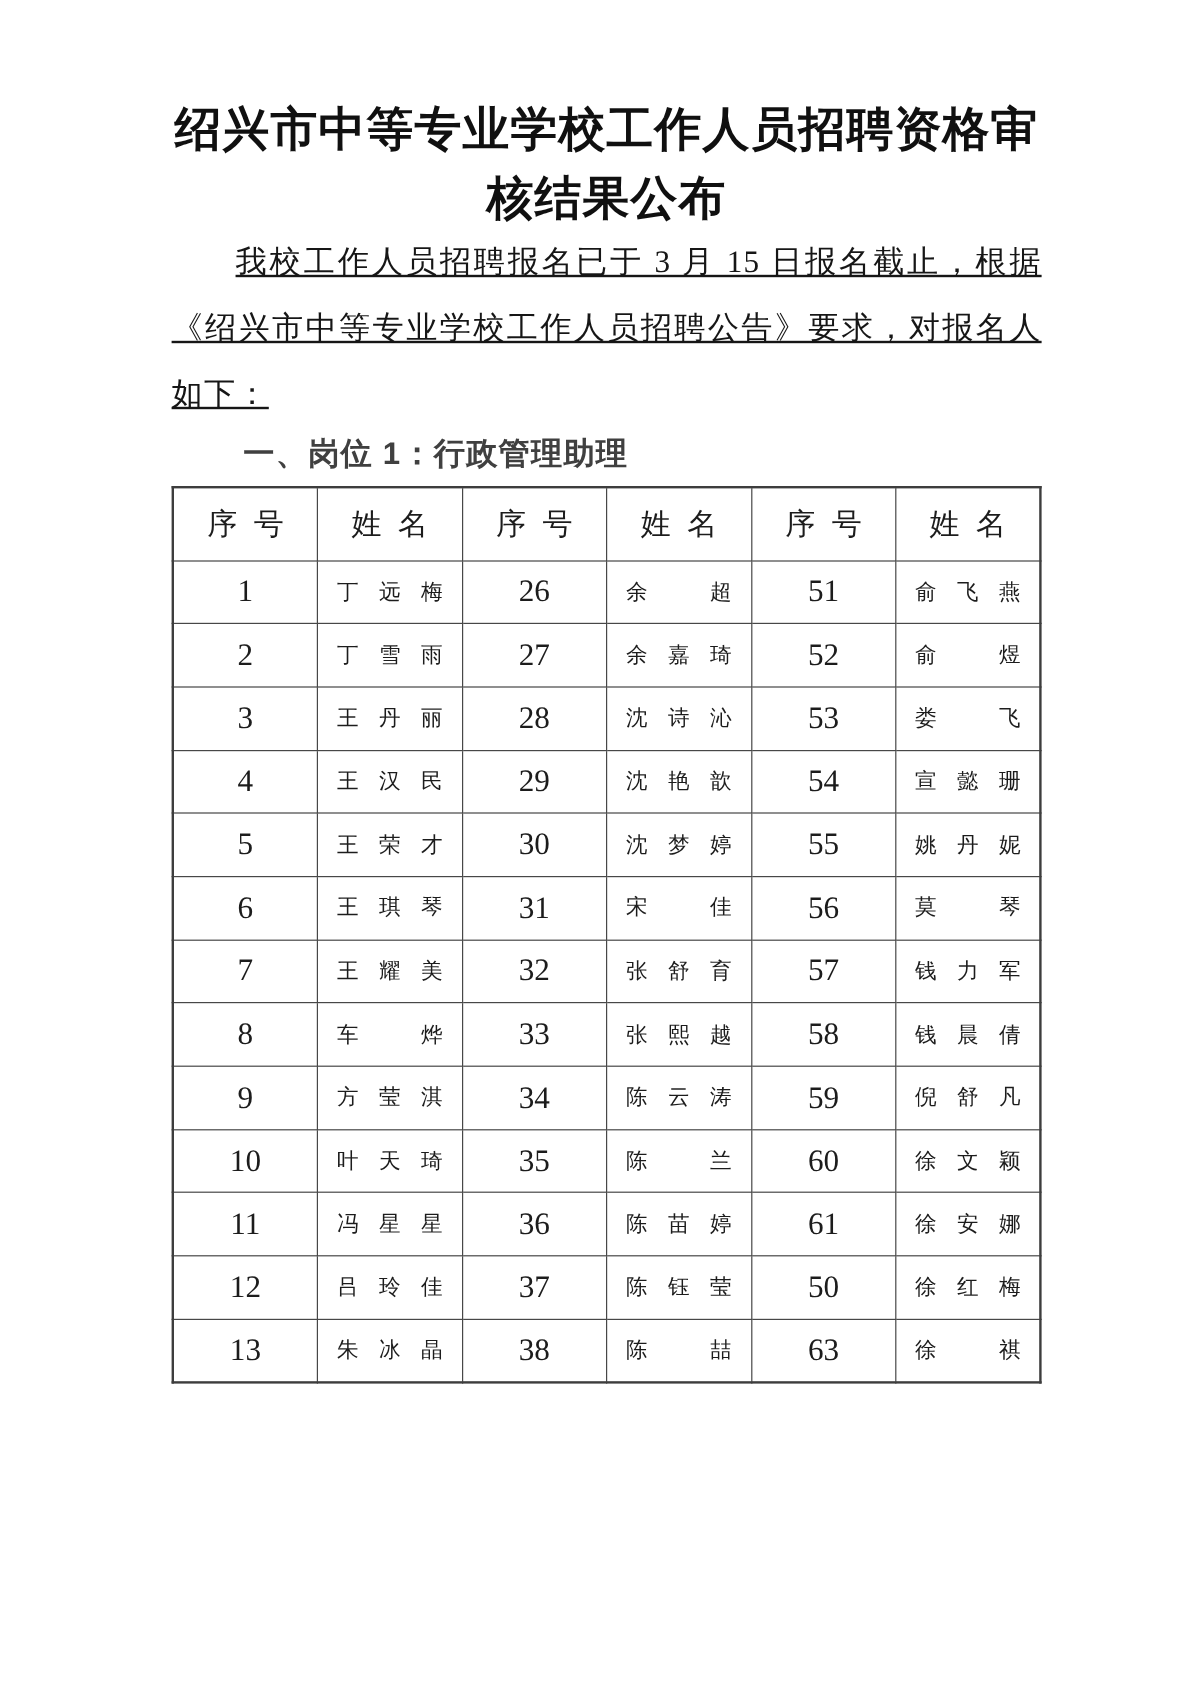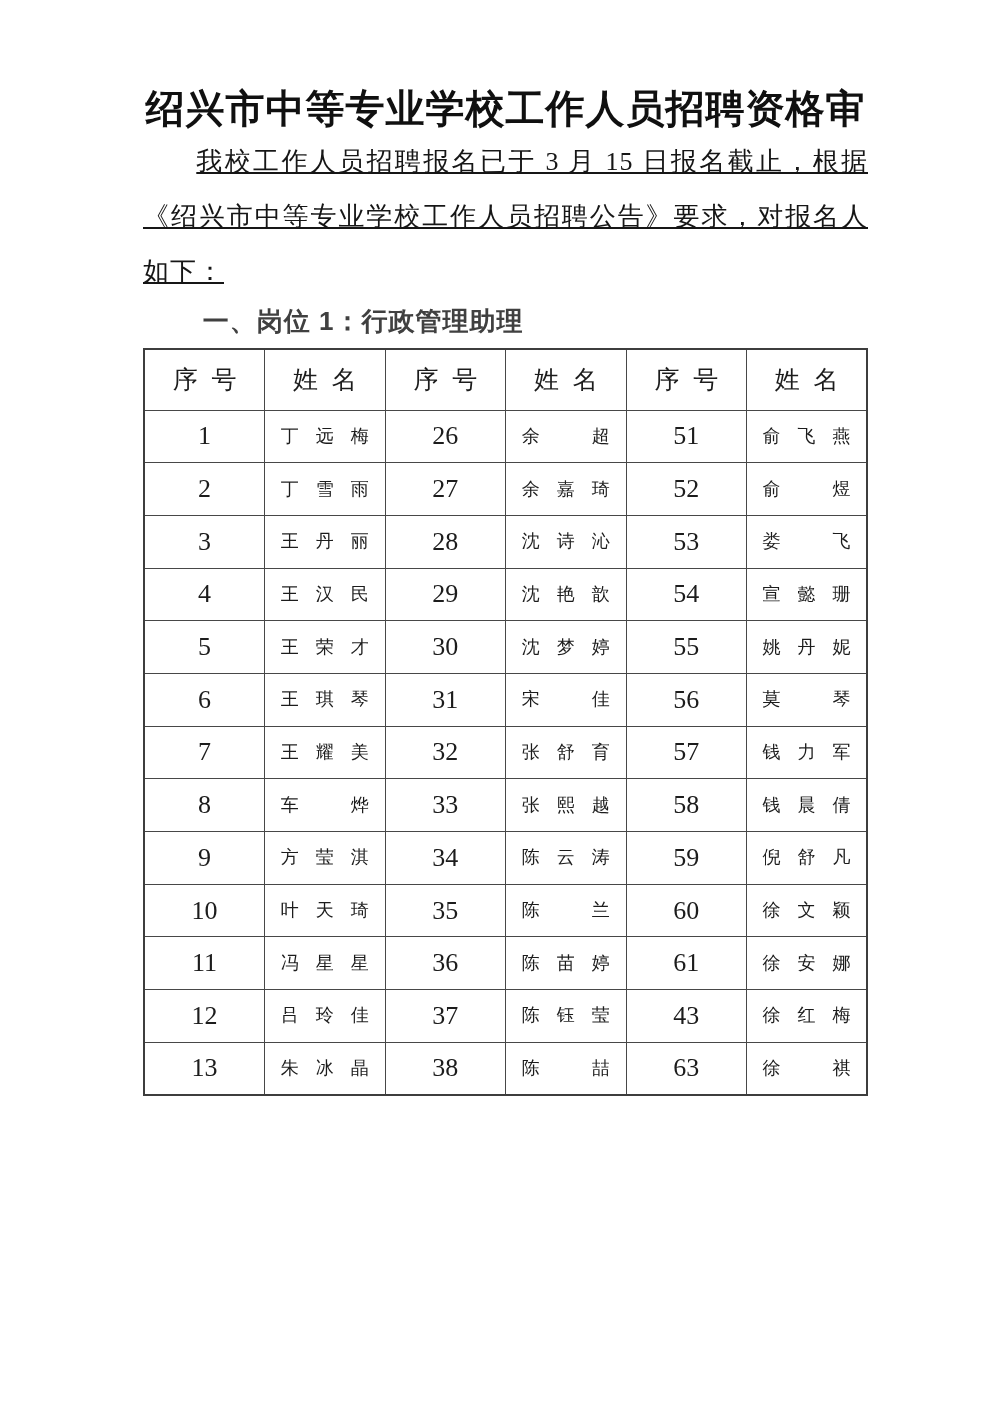--- a/index.html
+++ b/index.html
@@ -98,20 +98,21 @@
     line-height: 1.1;
   }
 </style>
 </head>
 <body>
 
 <div class="page">
 
   <h1 class="doc-title">
     <span class="title-line">绍兴市中等专业学校工作人员招聘资格审</span>
+    <span class="title-line">核结果公布</span>
   </h1>
 
   <div class="intro">
     <div class="intro-line indent justify">我校工作人员招聘报名已于 3 月 15 日报名截止，根据</div>
     <div class="intro-line justify">《绍兴市中等专业学校工作人员招聘公告》要求，对报名人</div>
     <div class="intro-line">如下：</div>
   </div>
 
   <h2 class="section-heading">一、岗位 1：行政管理助理</h2>
 
@@ -227,21 +228,21 @@
           <td class="seq-cell">36</td>
           <td class="name-cell"><span class="name">陈苗婷</span></td>
           <td class="seq-cell">61</td>
           <td class="name-cell"><span class="name">徐安娜</span></td>
         </tr>
         <tr>
           <td class="seq-cell">12</td>
           <td class="name-cell"><span class="name">吕玲佳</span></td>
           <td class="seq-cell">37</td>
           <td class="name-cell"><span class="name">陈钰莹</span></td>
-          <td class="seq-cell">43</td>
+          <td class="seq-cell">50</td>
           <td class="name-cell"><span class="name">徐红梅</span></td>
         </tr>
         <tr>
           <td class="seq-cell">13</td>
           <td class="name-cell"><span class="name">朱冰晶</span></td>
           <td class="seq-cell">38</td>
           <td class="name-cell"><span class="name">陈喆</span></td>
           <td class="seq-cell">63</td>
           <td class="name-cell"><span class="name">徐祺</span></td>
         </tr>

